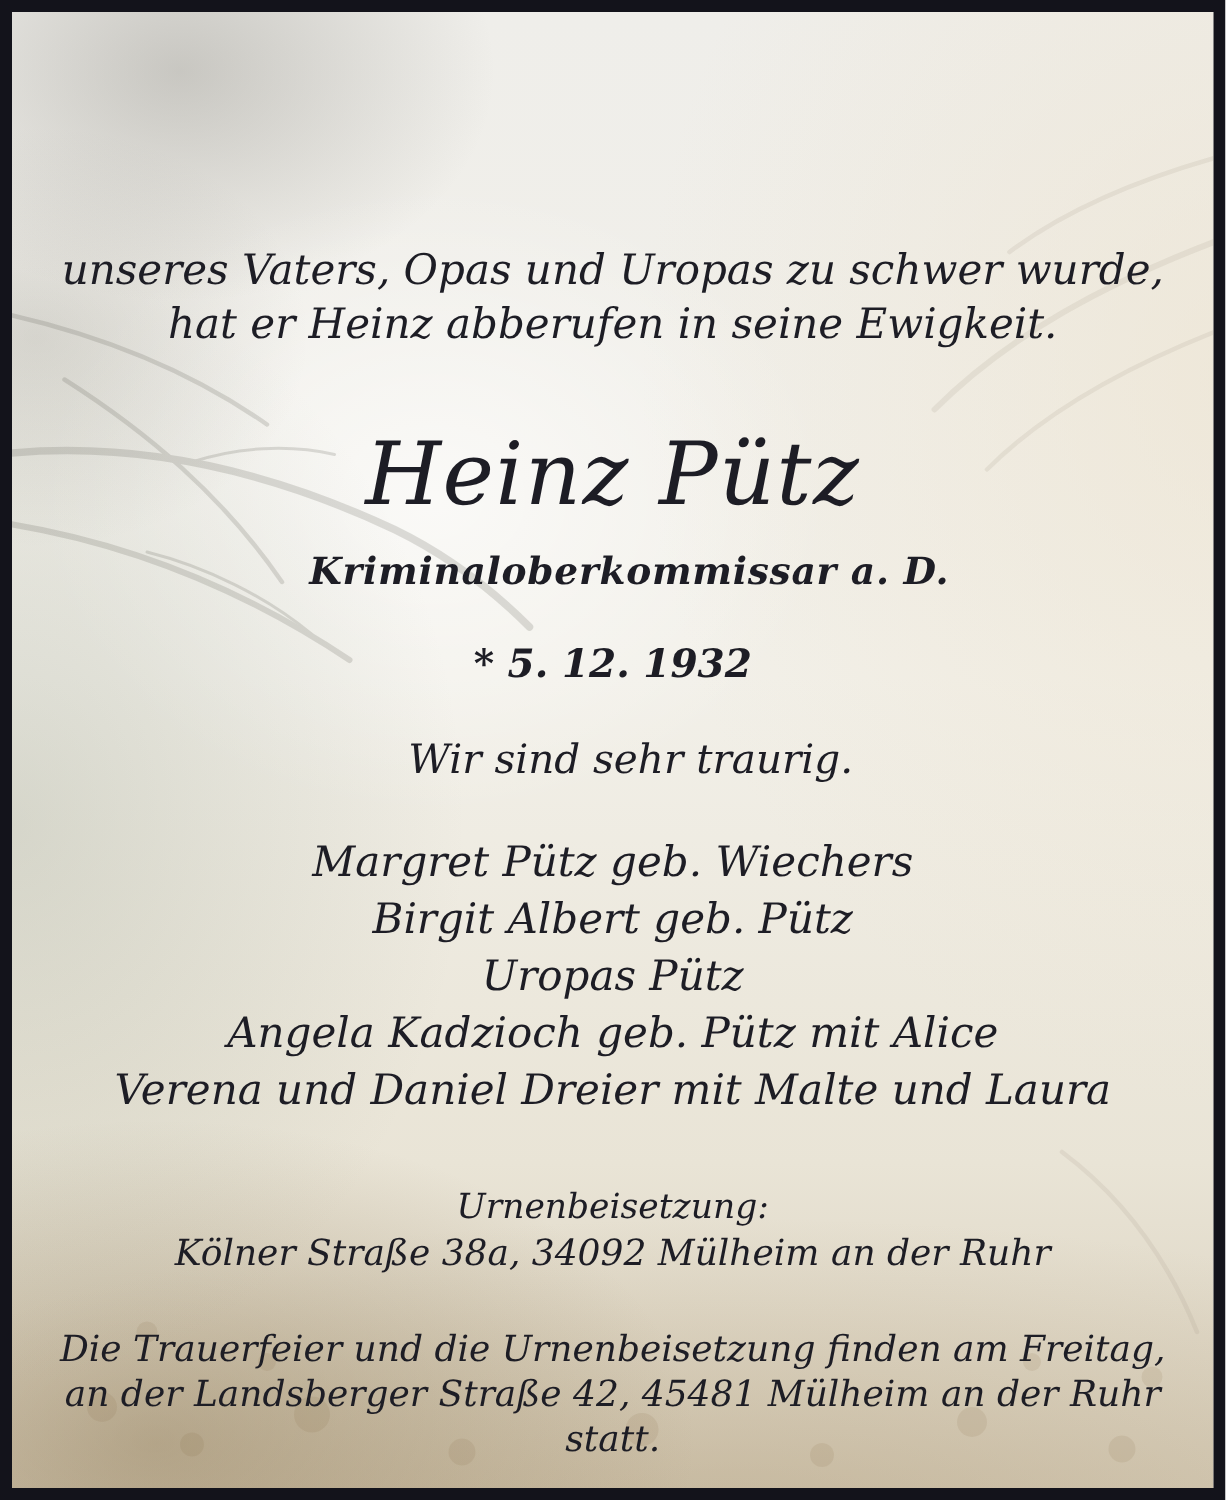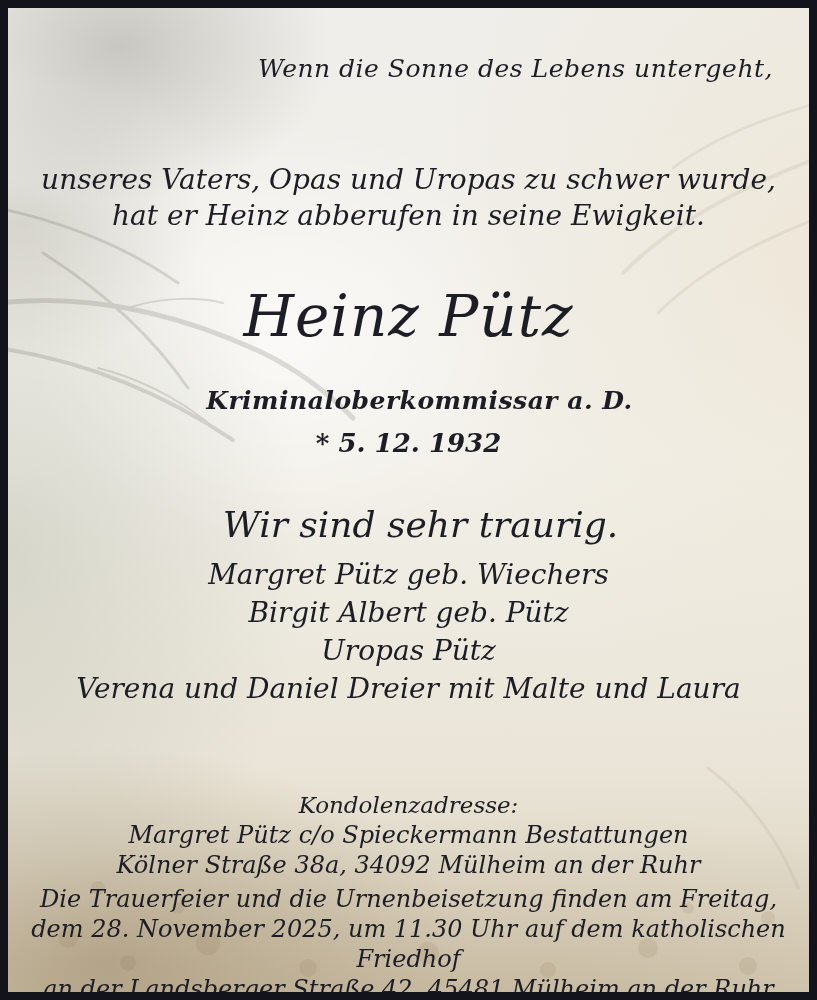--- a/index.html
+++ b/index.html
@@ -55,37 +55,37 @@
     line-height: 36px;
   }
   .name {
     top: 274px;
     margin: 0;
     font-size: 58px;
     font-weight: normal;
     letter-spacing: 1px;
   }
   .subtitle {
-    top: 378px;
+    top: 358px;
     font-size: 25px;
     font-weight: bold;
     letter-spacing: 0.5px;
     padding-left: 22px;
   }
   .dates {
     top: 420px;
     display: flex;
     justify-content: center;
     gap: 42px;
     font-size: 26px;
     font-weight: bold;
   }
   .statement {
-    top: 496px;
-    font-size: 36px;
+    top: 483px;
+    font-size: 27px;
     margin-left: 24px;
   }
   .mourners {
     top: 548px;
     font-size: 28px;
     line-height: 38px;
   }
   .condolence {
     top: 782px;
     font-size: 24px;
@@ -128,21 +128,20 @@
       <circle cx="640" cy="940" r="10"></circle>
         <circle cx="740" cy="958" r="9"></circle>
       <circle cx="90" cy="880" r="7"></circle>
         <circle cx="170" cy="900" r="6"></circle>
       <circle cx="680" cy="900" r="6"></circle>
         <circle cx="760" cy="910" r="7"></circle>
     </g>
   </svg>
 
   <div class="block epigraph">
-    <div>Wenn die Sonne des Lebens untergeht,</div>
   </div>
 
   <div class="block intro">
     <div>unseres Vaters, Opas und Uropas zu schwer wurde,</div>
     <div>hat er Heinz abberufen in seine Ewigkeit.</div>
   </div>
 
   <h1 class="block name">Heinz Pütz</h1>
 
   <div class="block subtitle">Kriminaloberkommissar a. D.</div>
@@ -150,28 +149,27 @@
   <div class="block dates">
     <span>* 5. 12. 1932</span>
   </div>
 
   <div class="block statement">Wir sind sehr traurig.</div>
 
   <div class="block mourners">
     <div>Margret Pütz geb. Wiechers</div>
     <div>Birgit Albert geb. Pütz</div>
     <div>Uropas Pütz</div>
+    <div>Angela Kadzioch geb. Pütz mit Alice</div>
     <div>Verena und Daniel Dreier mit Malte und Laura</div>
   </div>
 
   <div class="block condolence">
-    <div class="cond-heading">Kondolenzadresse:</div>
-    <div>Margret Pütz c/o Spieckermann Bestattungen</div>
+    <div class="cond-heading">Urnenbeisetzung:</div>
     <div>Kölner Straße 38a, 34092 Mülheim an der Ruhr</div>
   </div>
 
   <div class="block funeral">
     <div>Die Trauerfeier und die Urnenbeisetzung finden am Freitag,</div>
-    <div>dem 28. November 2025, um 11.30 Uhr auf dem katholischen Friedhof</div>
     <div>an der Landsberger Straße 42, 45481 Mülheim an der Ruhr statt.</div>
   </div>
 
 </div>
 
 </body></html>

